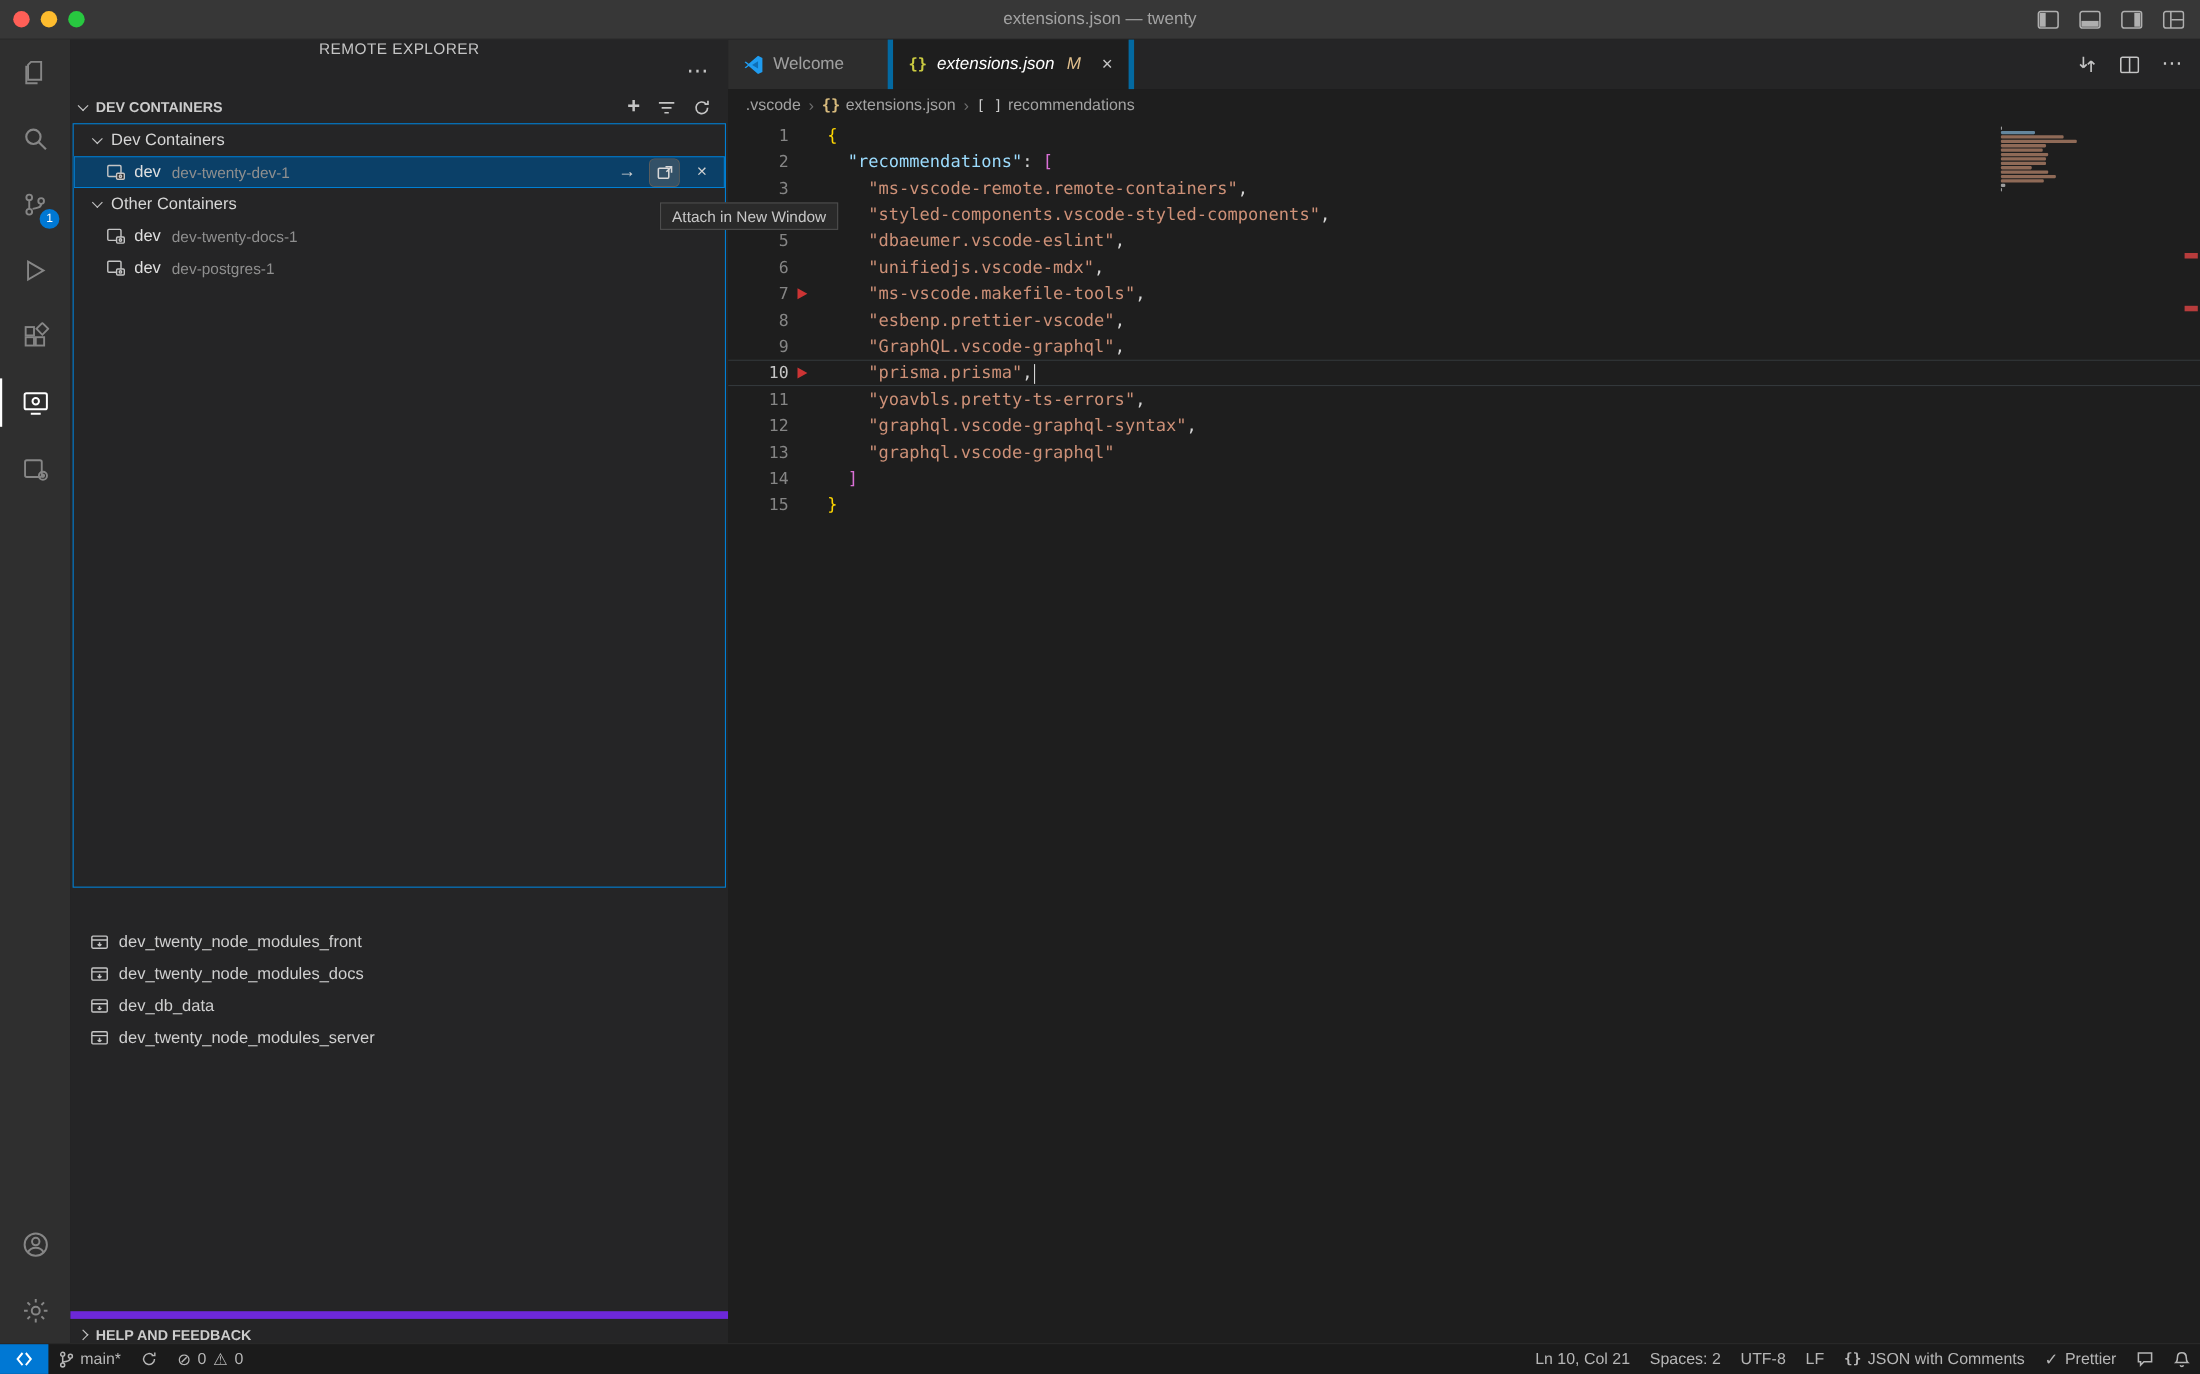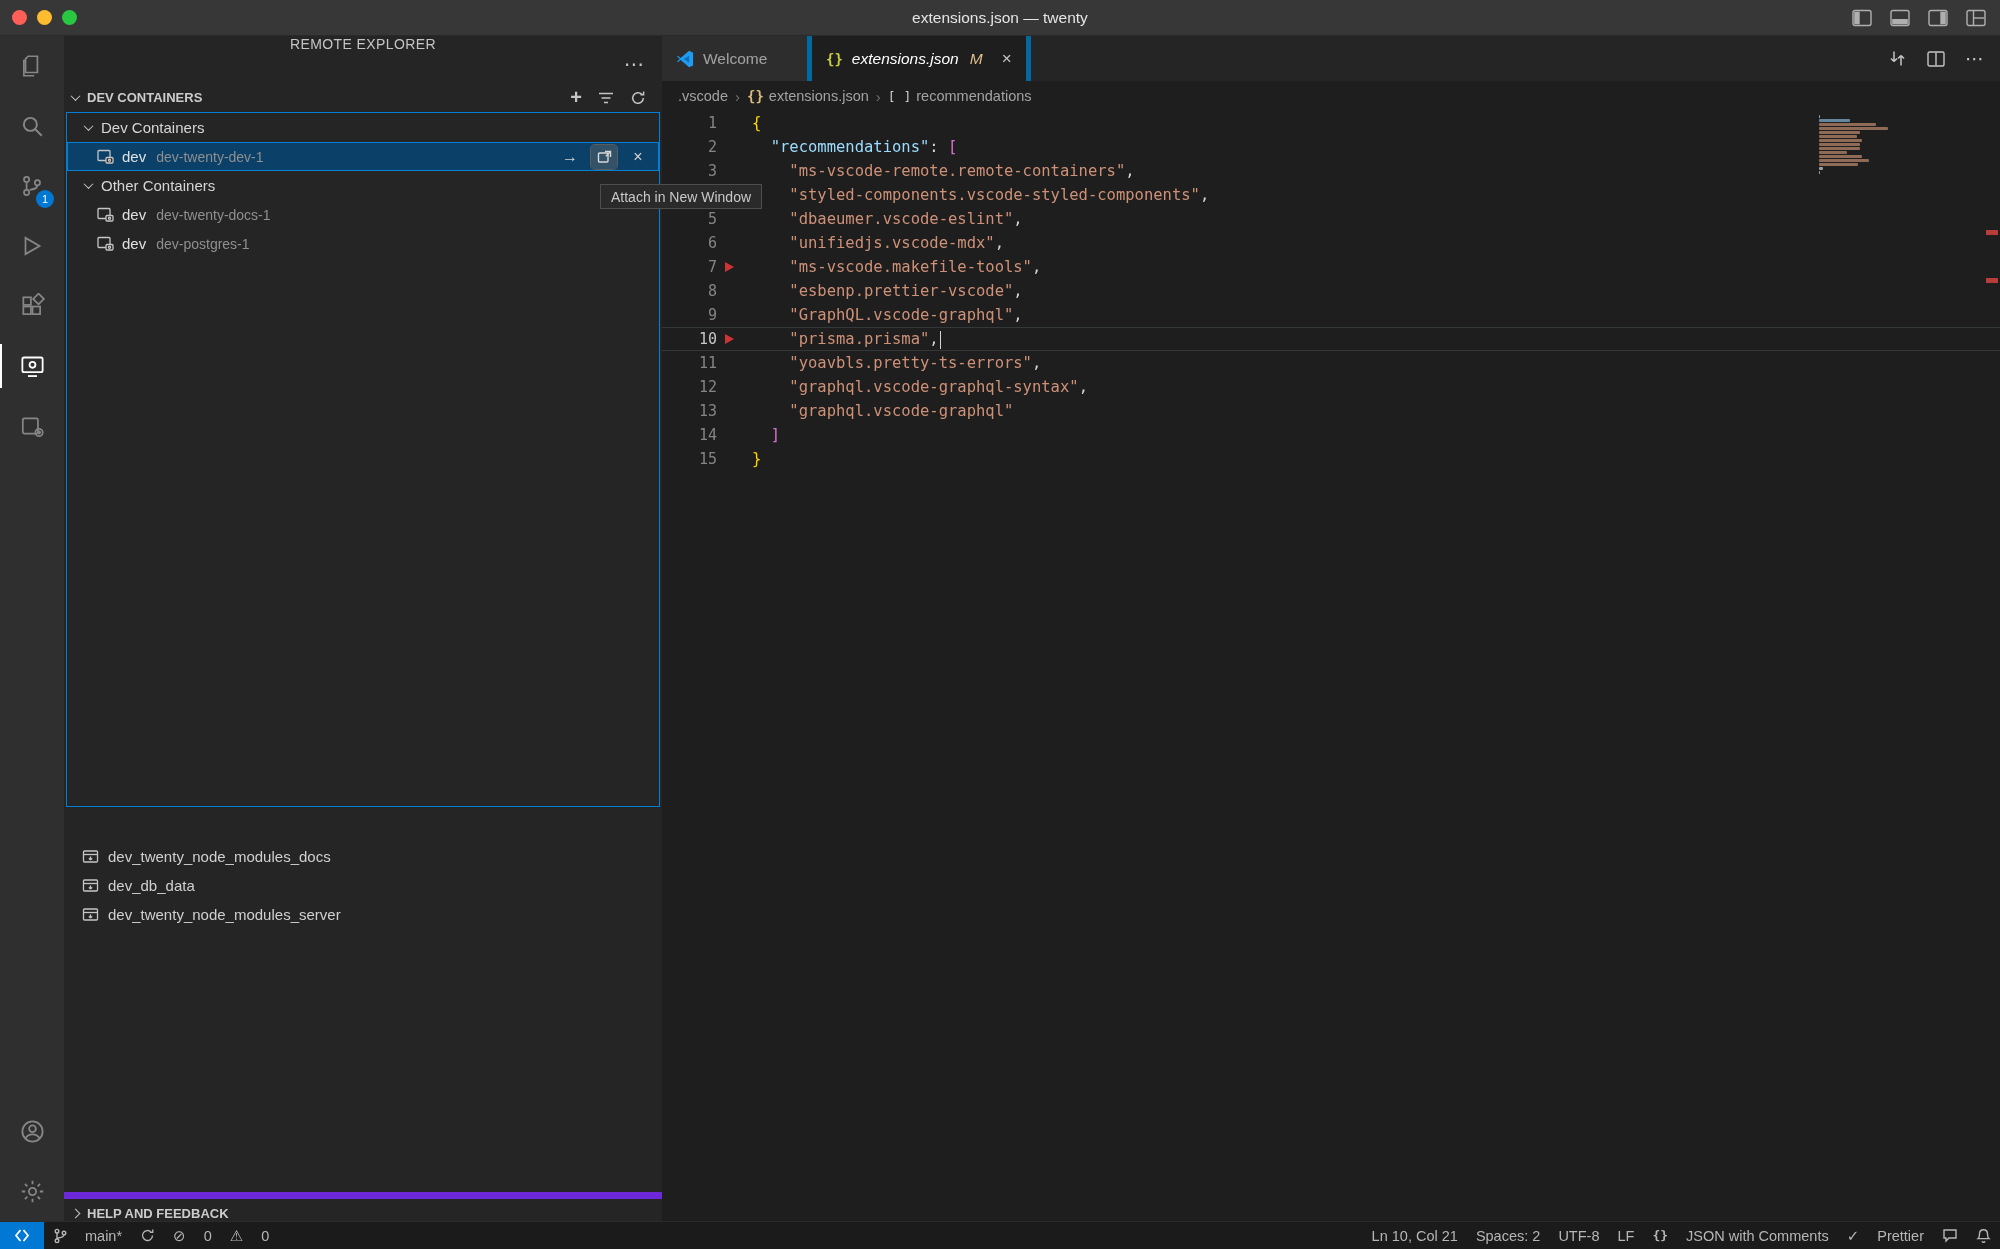--- a/index.html
+++ b/index.html
@@ -17,21 +17,21 @@
   #titlebar {
     position:absolute; left:0; top:0; width:2000px; height:36px;
     background:#373737; border-bottom:1px solid #2a2a2a;
     display:flex; align-items:center;
   }
   .traffic { display:flex; gap:10px; margin-left:12px; }
   .tl { width:15px; height:15px; border-radius:50%; }
   .tl.red { background:#ff5f57; } .tl.yellow { background:#febc2e; } .tl.green { background:#28c840; }
   #window-title {
     position:absolute; left:0; right:0; text-align:center;
-    font-size:15.5px; color:#e5e5e5; pointer-events:none;
+    font-size:15.5px; color:#a3a3a3; pointer-events:none;
   }
   .titlebar-actions { position:absolute; right:14px; display:flex; gap:18px; align-items:center; }
   .titlebar-actions .ticon { opacity:.85; }
 
   
   #activitybar {
     position:absolute; left:0; top:36px; width:64px; height:1185px;
     background:#2f2f2f;
     display:flex; flex-direction:column; align-items:center;
   }
@@ -171,21 +171,21 @@
   .mm-line { height:3px; margin-bottom:1px; border-radius:1px; opacity:.75; }
 
   .ovr-mark { position:absolute; right:2px; width:12px; height:5px; background:#b73c3c; }
 
   
   #statusbar {
     position:absolute; left:0; top:1221px; width:2000px; height:28px;
     background:#1b1b1b; border-top:1px solid #2b2b2b;
     display:flex; align-items:center; font-size:14.5px; color:#b6b6b6;
   }
-  .sb-item { display:flex; align-items:center; gap:18px; padding:0 9px; height:100%; cursor:pointer;text-align:right; }
+  .sb-item { display:flex; align-items:center; gap:6px; padding:0 9px; height:100%; cursor:pointer;text-align:right; }
   #remote-indicator { background:#0078d4; color:#ffffff; width:44px; justify-content:center; padding:0; }
   #sb-right { margin-left:auto; display:flex; align-items:center; height:100%; }
   .sb-glyph { font-size:15px; }
 </style>
 </head>
 <body>
 
 <div id="titlebar">
   <div class="traffic">
     <div class="tl red"></div>
@@ -365,20 +365,30 @@
             <rect x="9" y="8.5" width="7" height="5.5" rx="1" fill="#252526"></rect>
             <circle cx="12.5" cy="11.2" r="1.1"></circle>
           </svg>
         </span>
         <span class="item-name">dev</span>
         <span class="item-desc">dev-postgres-1</span>
       </div>
     </div>
 
   <div id="volumes-list">
+      <div class="volume-row">
+        <span>
+          <svg width="17" height="15" viewBox="0 0 17 15" fill="none" stroke="#c5c5c5" stroke-width="1.3">
+            <rect x="1.5" y="2" width="14" height="11" rx="1"></rect>
+            <path d="M1.5 5.5h14"></path>
+            <path d="M8.5 7.5v3.5M8.5 11l-1.7-1.6M8.5 11l1.7-1.6"></path>
+          </svg>
+        </span>
+        <span>dev_twenty_node_modules_front</span>
+      </div>
       <div class="volume-row">
         <span>
           <svg width="17" height="15" viewBox="0 0 17 15" fill="none" stroke="#c5c5c5" stroke-width="1.3">
             <rect x="1.5" y="2" width="14" height="11" rx="1"></rect>
             <path d="M1.5 5.5h14"></path>
             <path d="M8.5 7.5v3.5M8.5 11l-1.7-1.6M8.5 11l1.7-1.6"></path>
           </svg>
         </span>
         <span>dev_twenty_node_modules_docs</span>
       </div>

